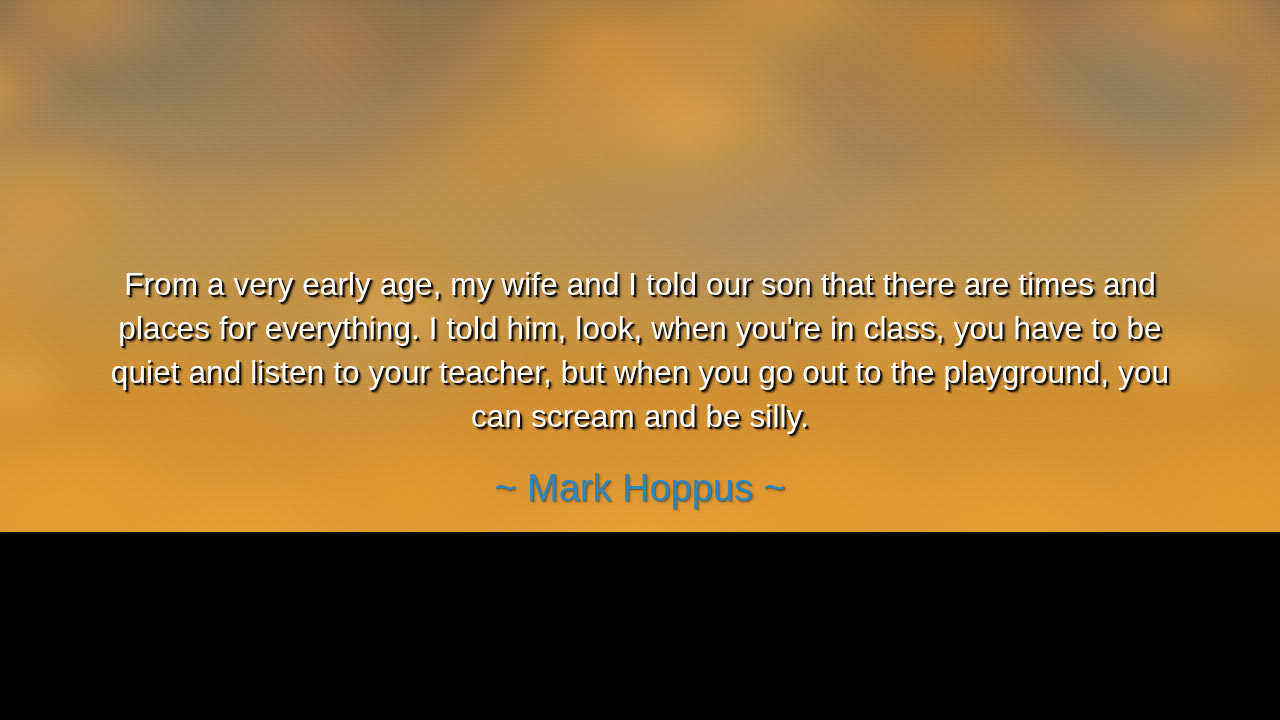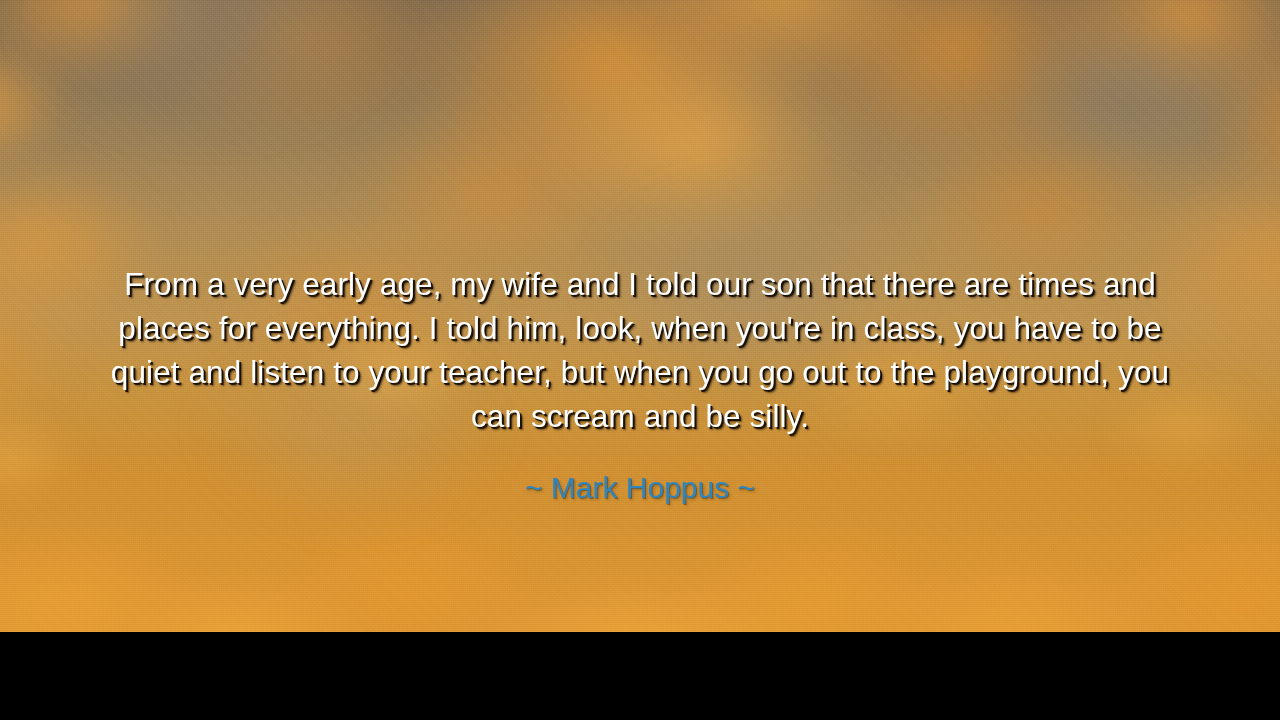--- a/index.html
+++ b/index.html
@@ -4,21 +4,21 @@
 <style>
   html, body {
     margin: 0;
     padding: 0;
     background: #000;
   }
 
   #stage {
     position: relative;
     width: 1280px;
-    height: 632px;
+    height: 532px;
     overflow: hidden;
     font-family: "Liberation Sans", sans-serif;
   }
 
   
   .sky-base {
     position: absolute;
     inset: 0;
     background:
       linear-gradient(to bottom,
@@ -146,21 +146,21 @@
   }
 
   .attribution {
     position: absolute;
     left: 0;
     right: 0;
     top: 468px;
     margin: 0;
     text-align: center;
     color: #2e86c1;
-    font-size: 30px;
+    font-size: 38px;
     line-height: 40px;
     font-weight: 400;
     text-shadow:
       1px 1px 0 rgba(30,20,8,.35),
       2px 2px 3px rgba(30,20,8,.25);
   }
 </style>
 </head>
 <body>
 

